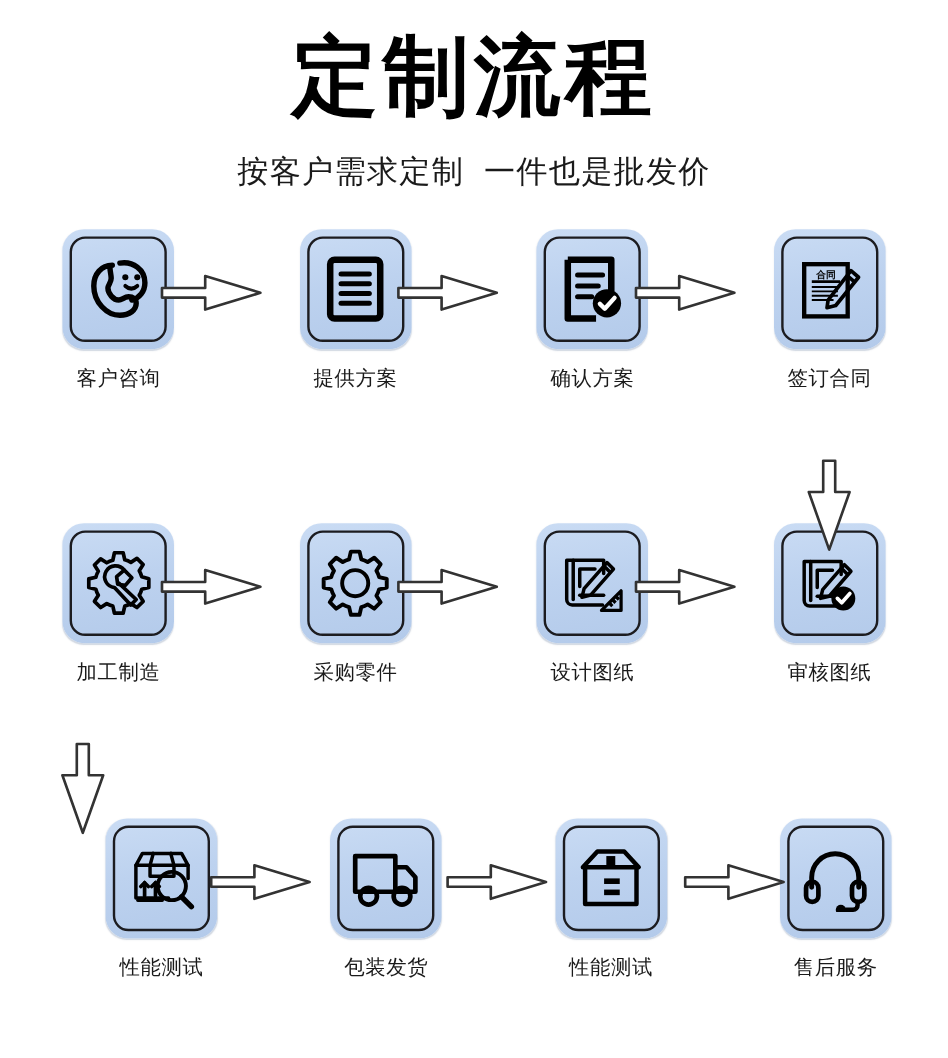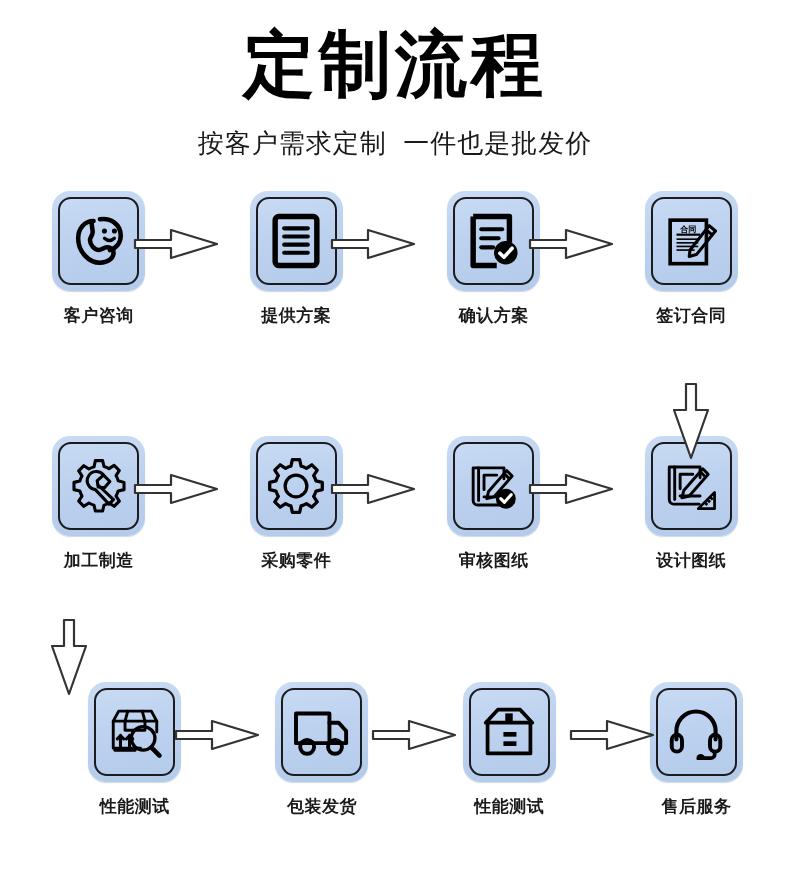--- a/index.html
+++ b/index.html
@@ -72,21 +72,20 @@
     pointer-events:none;
   }
   .tile svg{display:block;position:relative;z-index:1;}
 
   .label{
     margin-top:13px;
     font-size:17px;
     letter-spacing:.5px;
     color:#1a1a1a;
     white-space:nowrap;
-    font-weight:bold;
   }
 
   
   .harrow{
     position:absolute;
     top:36px;
     width:86px;height:34px;
     pointer-events:none;
   }
   .harrow svg{display:block;}
@@ -226,58 +225,58 @@
             <circle cx="32" cy="32" r="12" fill="none" stroke="#000" stroke-width="3.6"></circle>
           </svg>
         </div>
         <div class="label">采购零件</div>
       </div>
 
       <div class="cell">
         <div class="tile">
           <svg width="58" height="58" viewBox="0 0 64 64">
             <g fill="none" stroke="#000" stroke-width="3.2" stroke-linejoin="round" stroke-linecap="round">
-              <path d="M9 12 h34 v12 M9 12 v36 a5 5 0 0 0 5 5 h30"></path>
-              <path d="M15 12 v36"></path>
-              <path d="M21 20 h14 M21 20 v16"></path>
-              <path d="M21 44 h24"></path>
-            </g>
-            <g fill="none" stroke="#000" stroke-width="3.2" stroke-linejoin="round">
-              <path d="M26 38 L46 15 L52 21 L32 44 L24 46 Z"></path>
-              <line x1="43" y1="18" x2="49" y2="24"></line>
-            </g>
-            <circle cx="45" cy="46" r="11" fill="#000"></circle>
-            <path d="M39.5 46 L43.5 50 L51 41.5" fill="none" stroke="#fff" stroke-width="3.4" stroke-linecap="round" stroke-linejoin="round"></path>
-          </svg>
-        </div>
-        <div class="label">审核图纸</div>
-      </div>
-
-      <div class="cell">
-        <div class="tile">
-          <svg width="58" height="58" viewBox="0 0 64 64">
-            <g fill="none" stroke="#000" stroke-width="3.2" stroke-linejoin="round" stroke-linecap="round">
               <path d="M8 11 h34 v12 M8 11 v36 a5 5 0 0 0 5 5 h28"></path>
               <path d="M14 11 v36"></path>
               <path d="M20 19 h14 M20 19 v16"></path>
               <path d="M20 43 h22"></path>
             </g>
             <g fill="none" stroke="#000" stroke-width="3.2" stroke-linejoin="round">
               <path d="M24 37 L45 13 L51 19 L30 43 L22 45 Z"></path>
               <line x1="42" y1="16" x2="48" y2="22"></line>
             </g>
             <g fill="none" stroke="#000" stroke-width="3" stroke-linejoin="round">
               <path d="M40 57 L58 39 L58 57 Z"></path>
               <line x1="53" y1="44" x2="56" y2="47"></line>
               <line x1="50" y1="47" x2="53" y2="50"></line>
               <line x1="47" y1="50" x2="50" y2="53"></line>
             </g>
           </svg>
         </div>
         <div class="label">设计图纸</div>
+      </div>
+
+      <div class="cell">
+        <div class="tile">
+          <svg width="58" height="58" viewBox="0 0 64 64">
+            <g fill="none" stroke="#000" stroke-width="3.2" stroke-linejoin="round" stroke-linecap="round">
+              <path d="M9 12 h34 v12 M9 12 v36 a5 5 0 0 0 5 5 h30"></path>
+              <path d="M15 12 v36"></path>
+              <path d="M21 20 h14 M21 20 v16"></path>
+              <path d="M21 44 h24"></path>
+            </g>
+            <g fill="none" stroke="#000" stroke-width="3.2" stroke-linejoin="round">
+              <path d="M26 38 L46 15 L52 21 L32 44 L24 46 Z"></path>
+              <line x1="43" y1="18" x2="49" y2="24"></line>
+            </g>
+            <circle cx="45" cy="46" r="11" fill="#000"></circle>
+            <path d="M39.5 46 L43.5 50 L51 41.5" fill="none" stroke="#fff" stroke-width="3.4" stroke-linecap="round" stroke-linejoin="round"></path>
+          </svg>
+        </div>
+        <div class="label">审核图纸</div>
       </div>
 
       <div class="harrow ha1">
         <svg width="86" height="34" viewBox="0 0 86 34">
           <path d="M2 13 H38 V3 L84 17 L38 31 V21 H2 Z" fill="#ffffff" stroke="#333333" stroke-width="2.2" stroke-linejoin="round"></path>
         </svg>
       </div>
       <div class="harrow ha2">
         <svg width="86" height="34" viewBox="0 0 86 34">
           <path d="M2 13 H38 V3 L84 17 L38 31 V21 H2 Z" fill="#ffffff" stroke="#333333" stroke-width="2.2" stroke-linejoin="round"></path>

